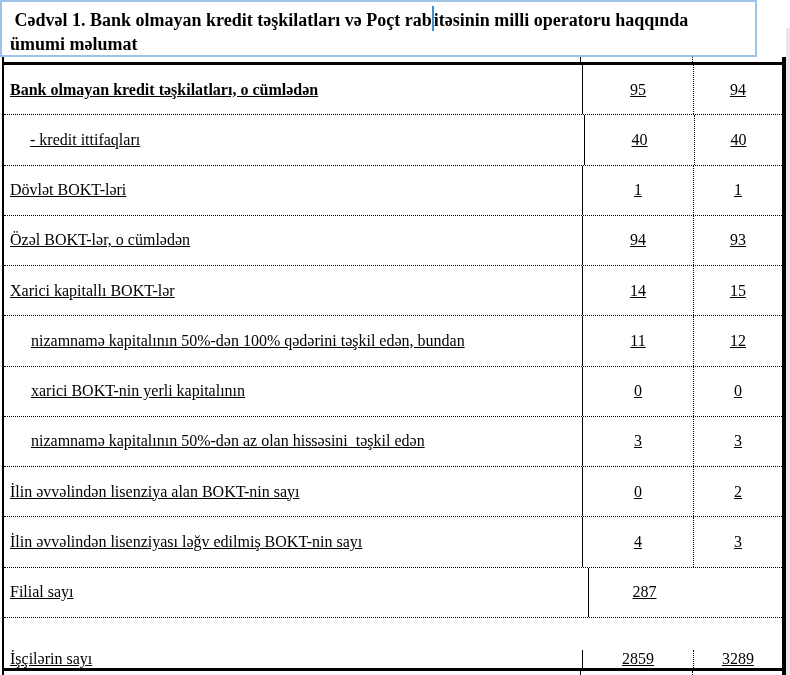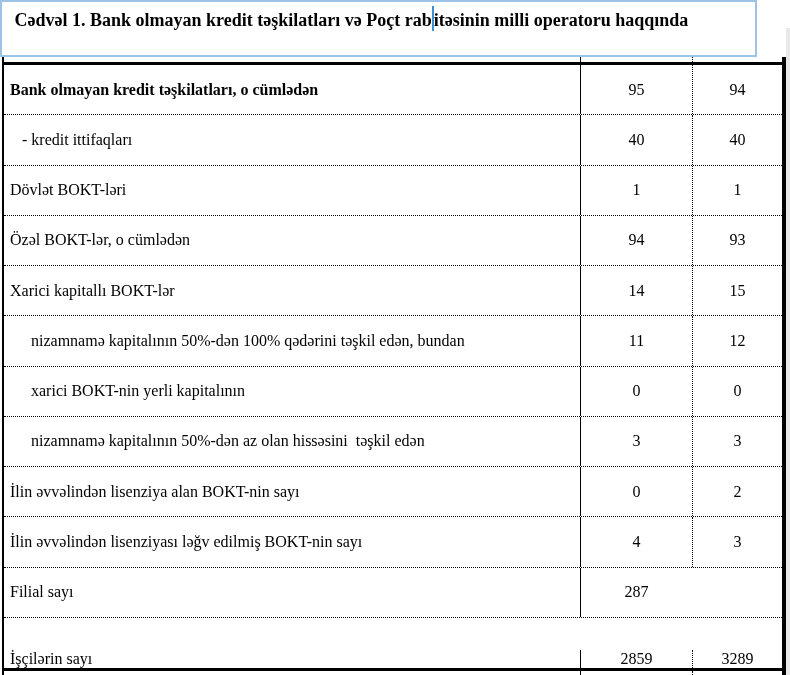--- a/index.html
+++ b/index.html
@@ -37,50 +37,51 @@
     background:#fff;
   }
   .sliver-div1{position:absolute;left:576px;top:0;width:1px;height:5px;background:#000;}
   .sliver-div2{position:absolute;left:688px;top:0;width:0;height:5px;border-left:1px dotted #000;}
 
   
   .table-body{
     position:absolute;left:2px;top:62px;width:784px;
     border-top:3px solid #000;border-bottom:3px solid #000;
     border-left:2px solid #000;border-right:4px solid #000;
-    background:#fff;z-index:2;
+    background:#fff;z-index:2;text-decoration:underline;
   }
   .t-row{
     display:flex;height:50.25px;border-bottom:1px dotted #000;
     align-items:stretch;
   }
   .t-row:last-child{border-bottom:none;align-items:flex-end;}
   .cell{display:flex;align-items:center;font-size:16px;}
   .c-label{width:576px;padding-left:6px;white-space:pre-wrap;}
-  .c-label.ind1{padding-left:18px;}
+  .c-label.ind1{padding-left:18px;margin-left:8px;}
   .c-label.ind2{padding-left:27px;}
   .c-label.bold{font-weight:bold;}
-  .c-v1{width:112px;border-left:1px solid #000;justify-content:center;}
+  .c-v1{width:112px;border-left:1px solid #000;justify-content:center;margin-left:8px;}
   .c-v2{width:90px;border-left:1px dotted #000;justify-content:center;}
 
   
   .bottom-sliver{
     position:absolute;left:2px;top:671px;width:784px;height:4px;
     border-left:2px solid #000;border-right:4px solid #000;background:#fff;
   }
   .bottom-sliver .sliver-div1{height:4px;}
   .bottom-sliver .sliver-div2{height:4px;}
 </style>
 </head>
 <body>
 
 <div class="page-edge"></div>
 
 <div class="title-box">
   <div class="title-line"><span> Cədvəl 1. Bank olmayan kredit təşkilatları və Poçt rab</span><span class="caret"></span><span>itəsinin milli operatoru haqqında</span></div>
+  <div class="title-line">ümumi məlumat</div>
 </div>
 
 <div class="header-sliver">
   <div class="sliver-div1"></div>
   <div class="sliver-div2"></div>
 </div>
 
 <div class="table-body">
 
   <div class="t-row">

